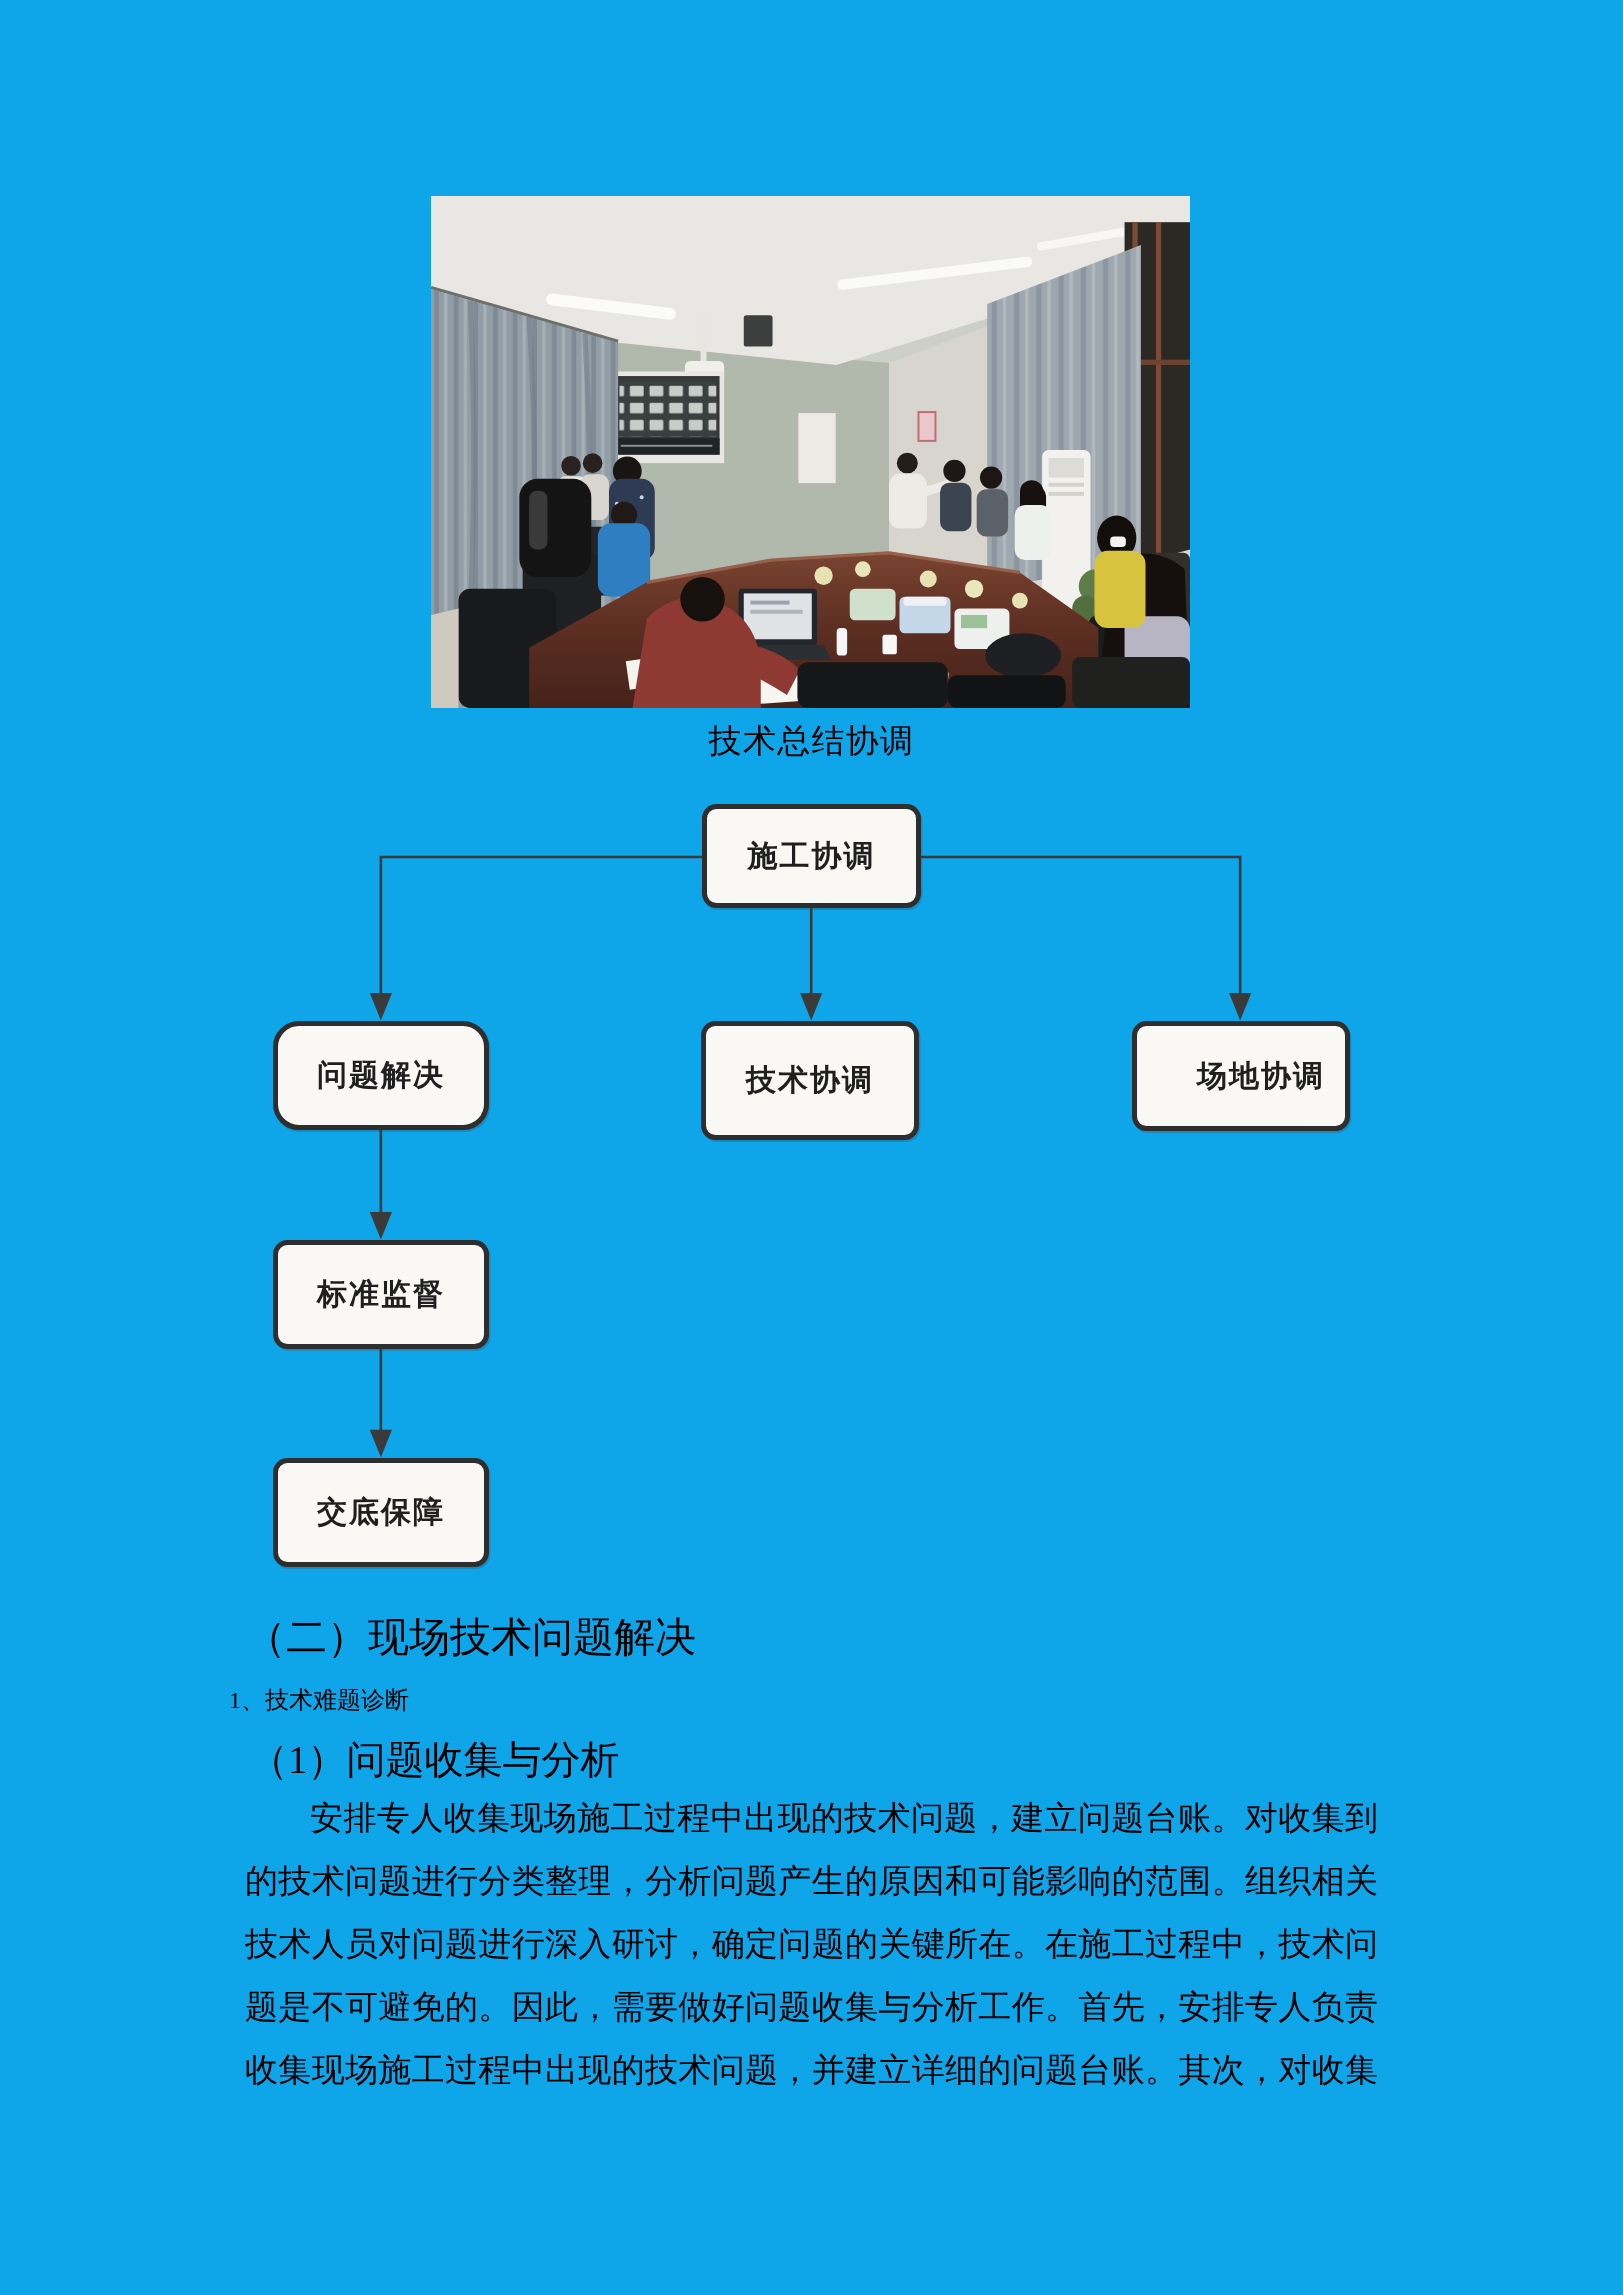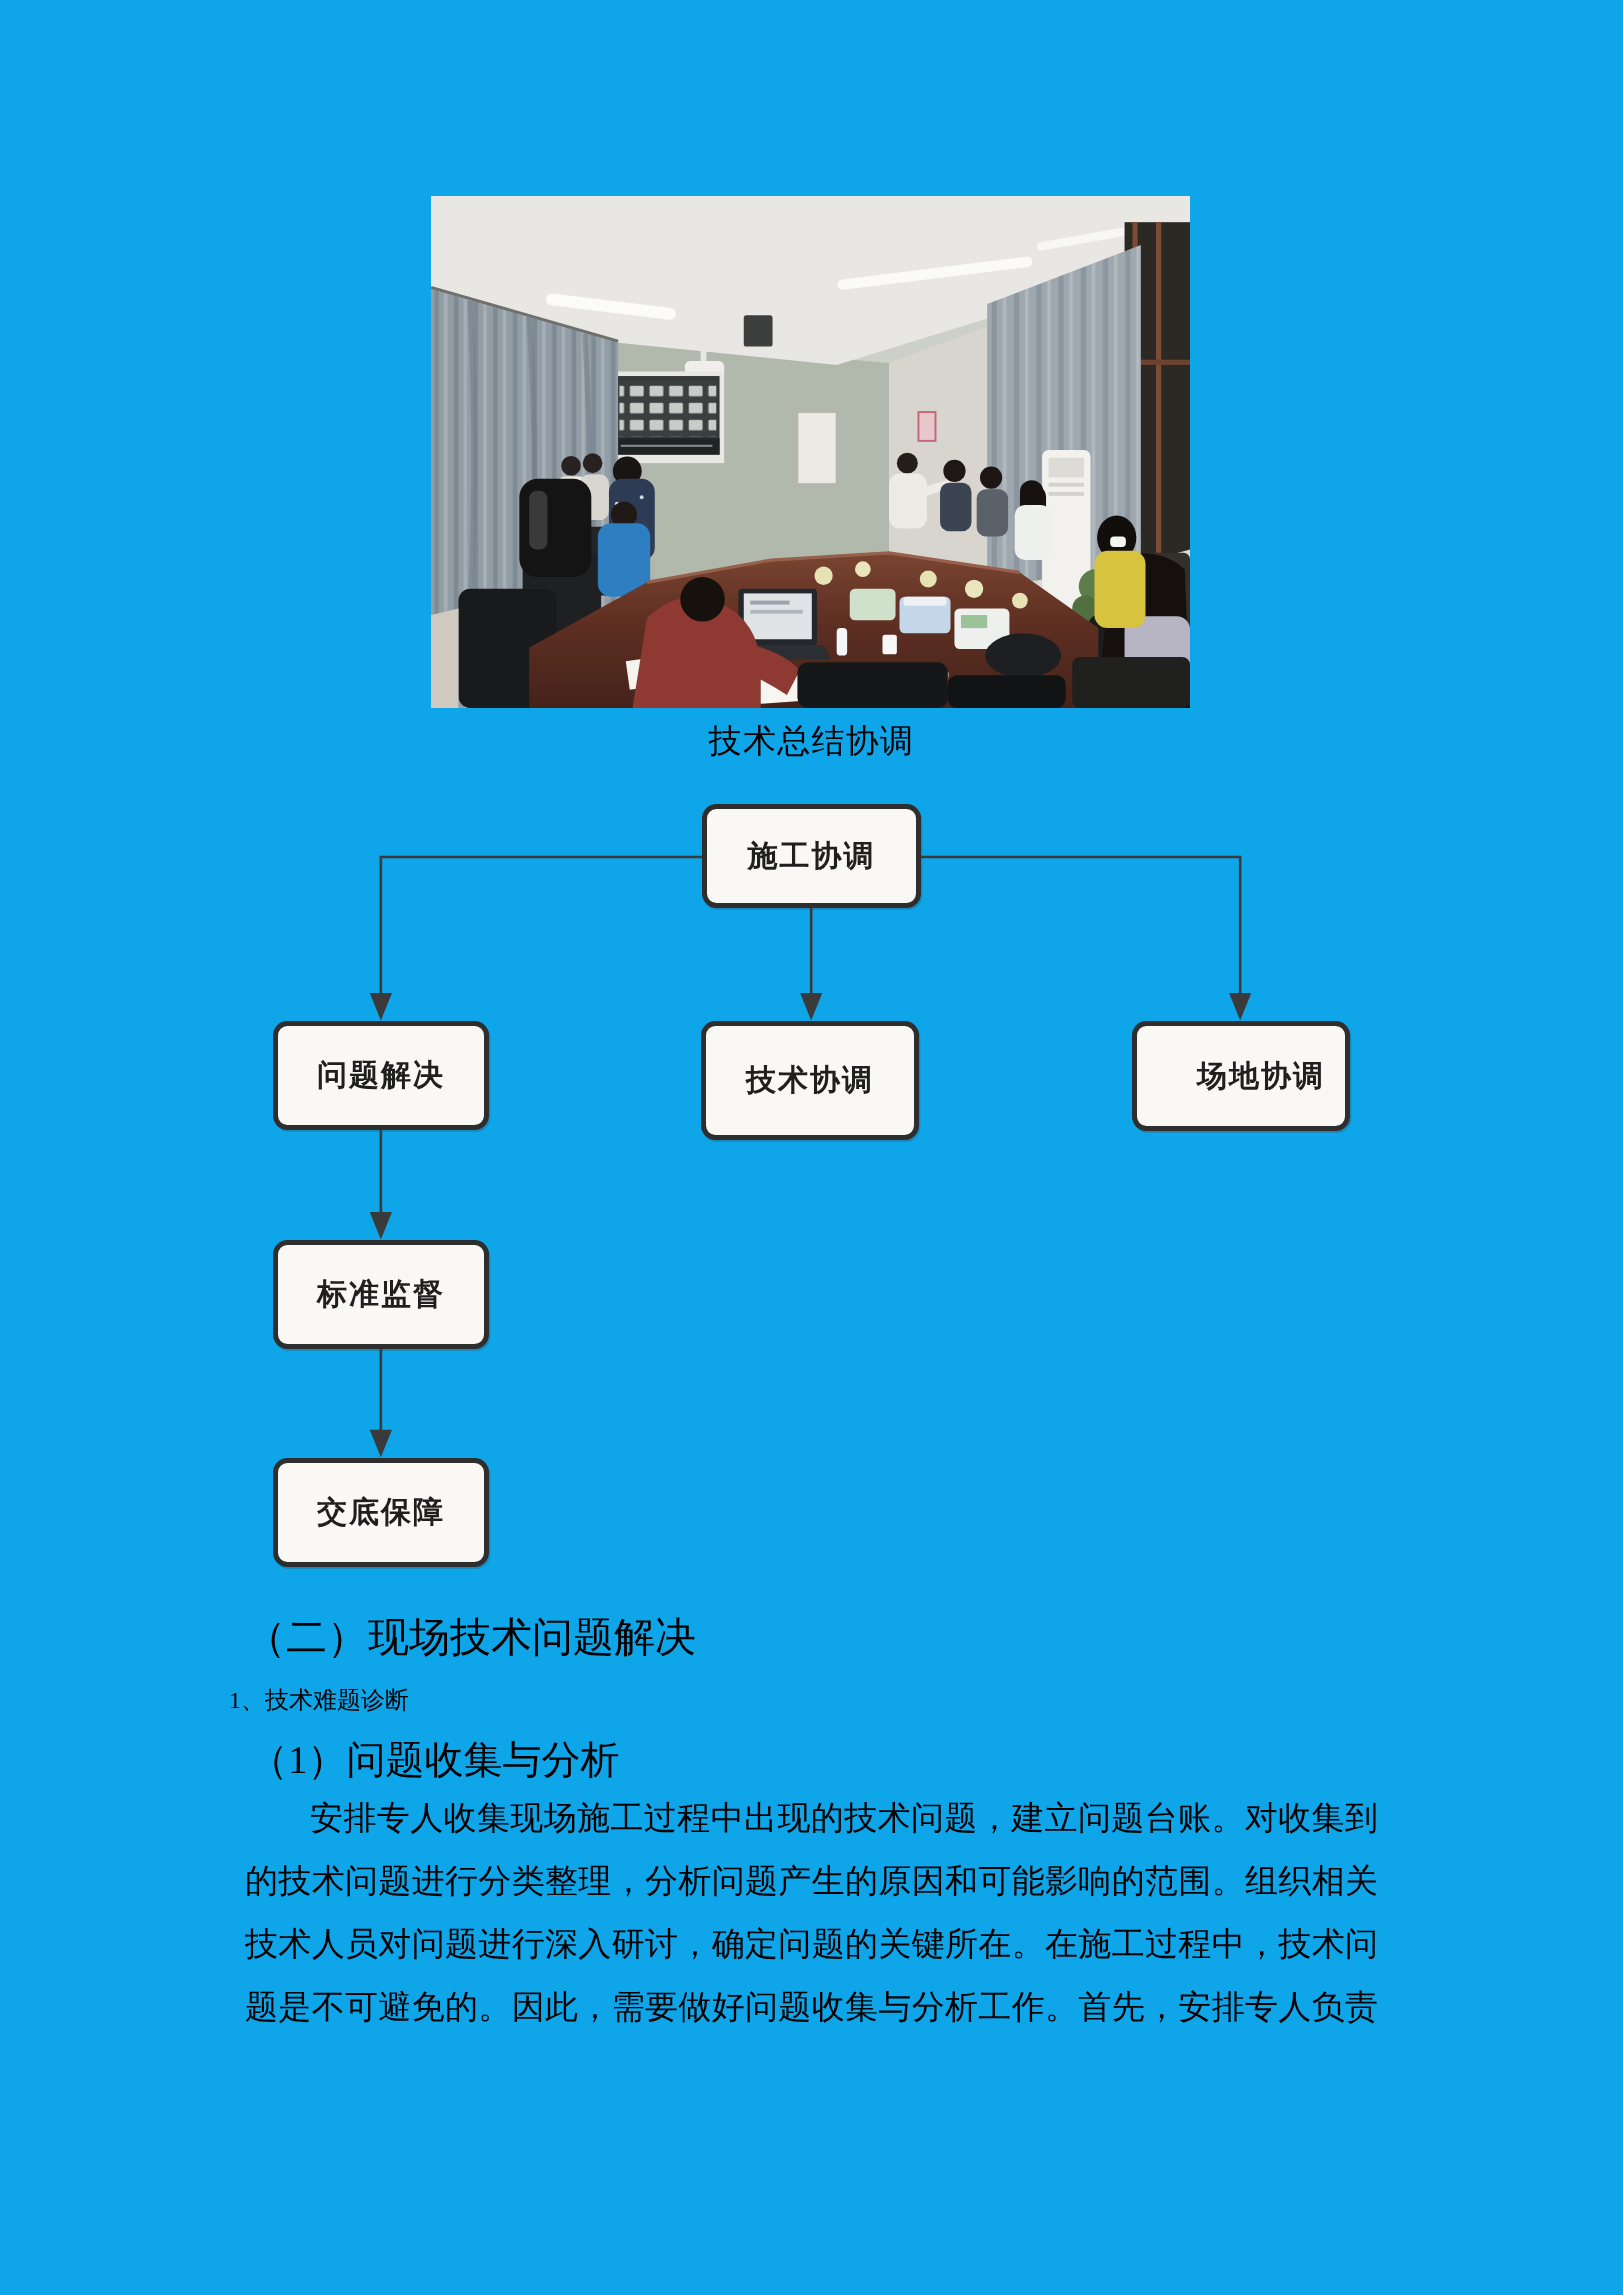--- a/index.html
+++ b/index.html
@@ -43,21 +43,21 @@
     display:flex;
     align-items:center;
     justify-content:center;
     font-size:30px;
     font-weight:bold;
     color:#1f1f1f;
     letter-spacing:2px;
     box-shadow:1.3px 2px 0 rgba(60,60,60,.25);
   }
   #node-0{left:702px;top:804px;width:219px;height:104px;}
-  #node-1{left:273px; top:1021px;width:216px;height:109px;}
+  #node-1{left:273px; top:1021px;width:216px;height:109px;border-radius:26px;}
   #node-2{left:701px;top:1021px;width:218px;height:119px;}
   #node-3{left:1132px;top:1021px;width:218px;height:110px;padding-left:40px;}
   #node-4{left:273px; top:1240px;width:216px;height:109px;}
   #node-5{left:273px; top:1458px;width:216px;height:109px;}
   
   .heading2{
     position:absolute;
     left:245px; top:1611px;
     width:1133px;
     font-size:41px;
@@ -298,16 +298,19 @@
     </div>
     <div class="para-line">
       <span>的技术问题进行分类整理，分析问题产生的原因和可能影响的范围。组织相关</span>
     </div>
     <div class="para-line">
       <span>技术人员对问题进行深入研讨，确定问题的关键所在。在施工过程中，技术问</span>
     </div>
     <div class="para-line">
       <span>题是不可避免的。因此，需要做好问题收集与分析工作。首先，安排专人负责</span>
     </div>
+    <div class="para-line">
+      <span>收集现场施工过程中出现的技术问题，并建立详细的问题台账。其次，对收集</span>
+    </div>
   </div>
 
 </div>
 
 
 </body></html>

